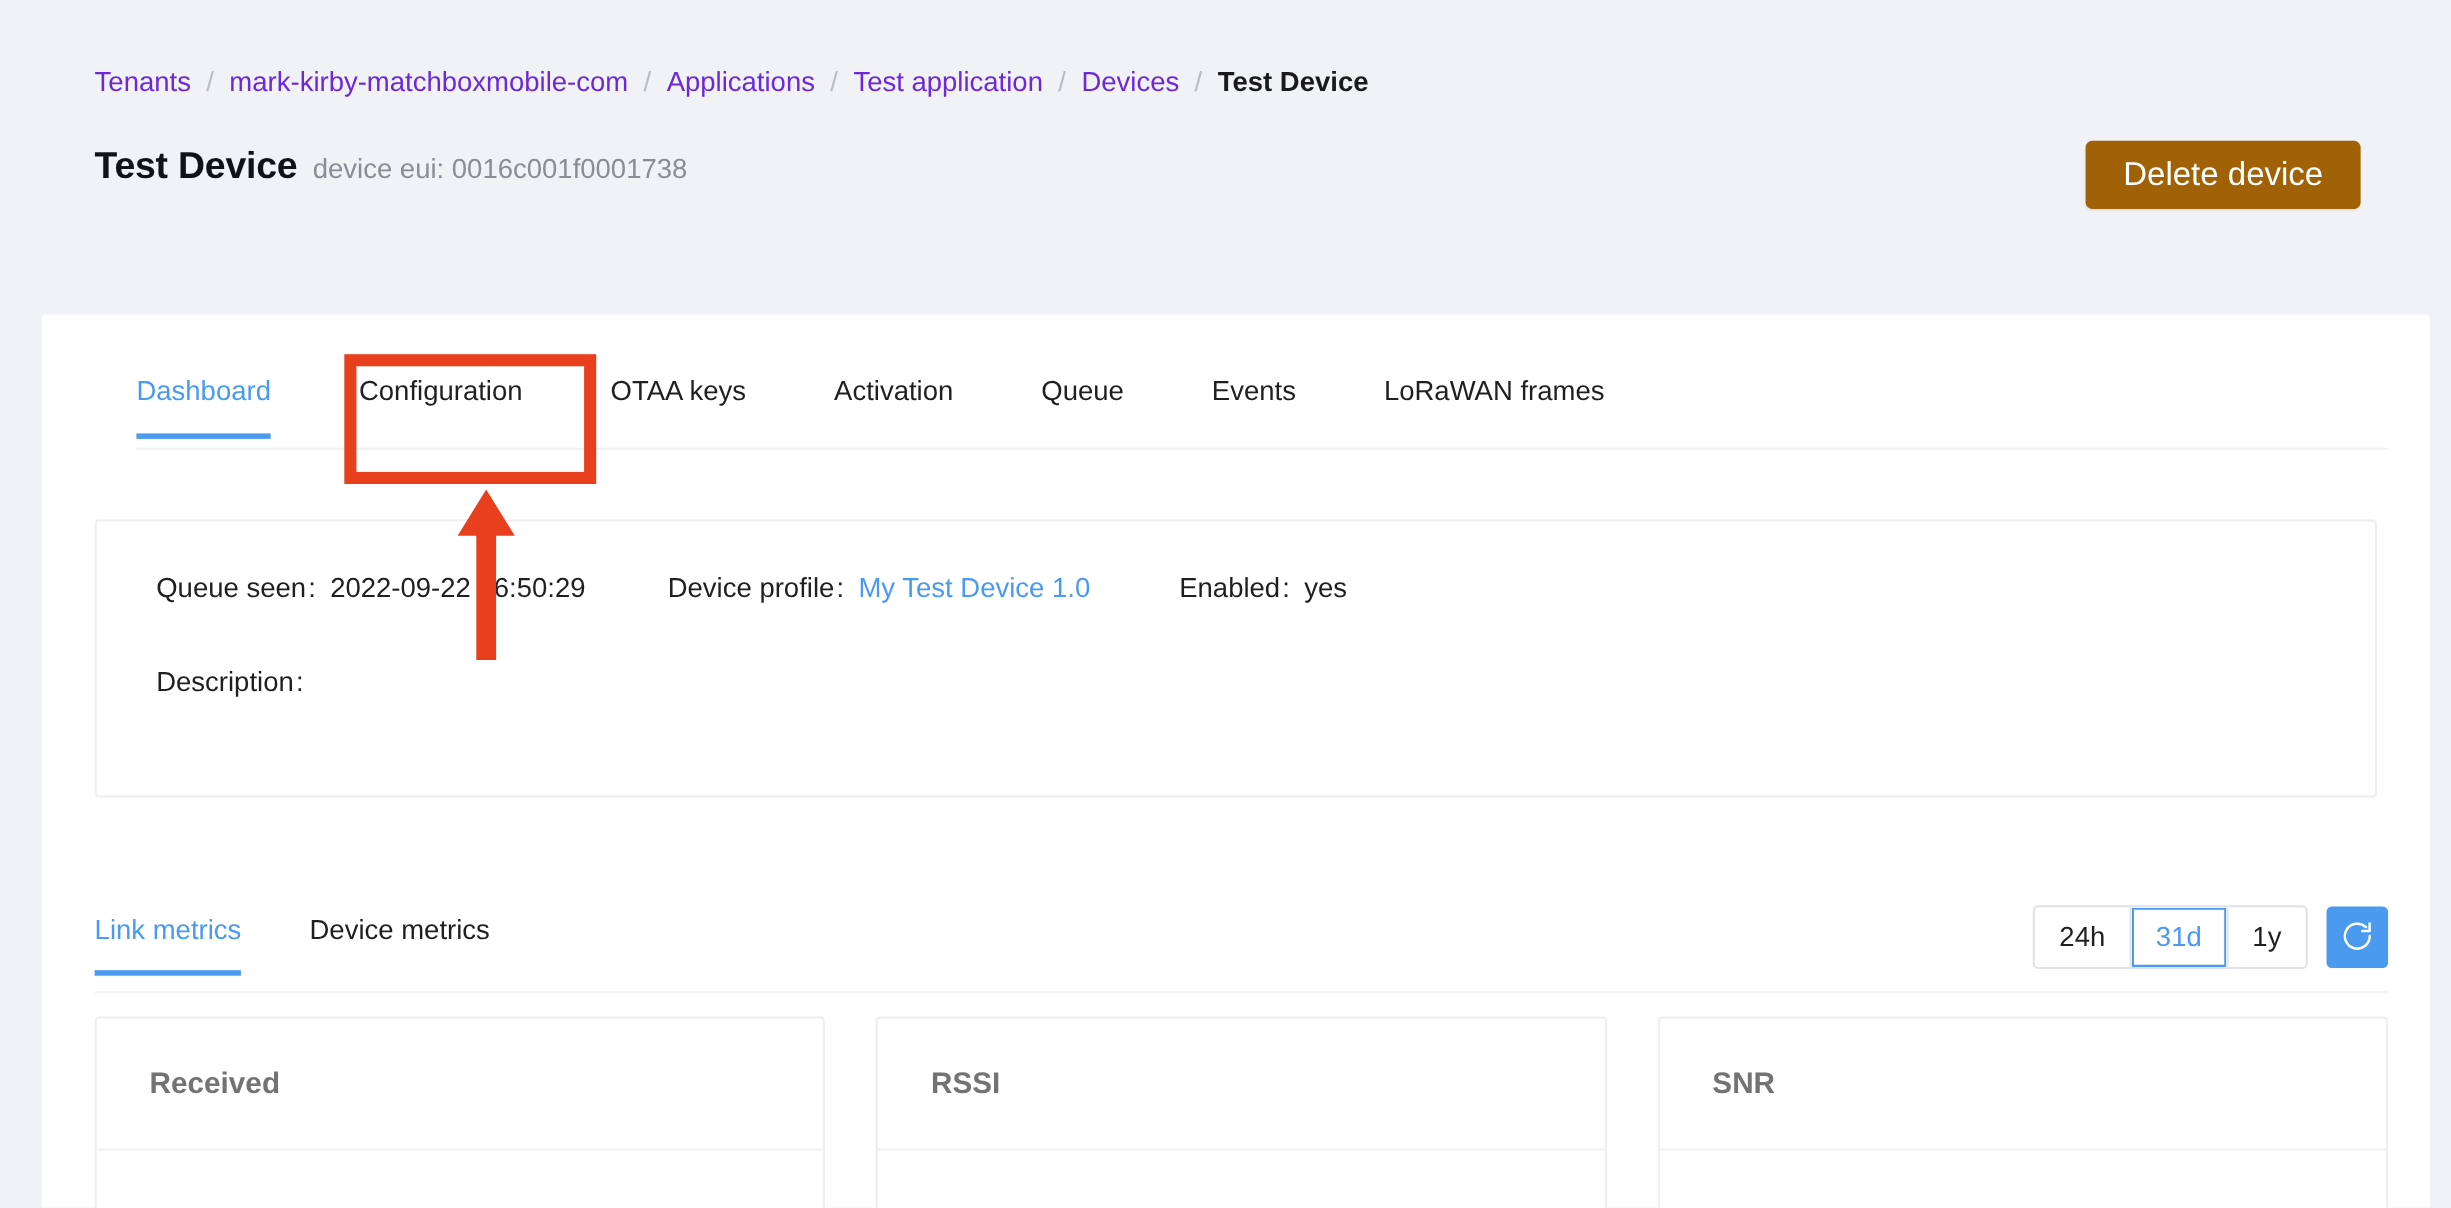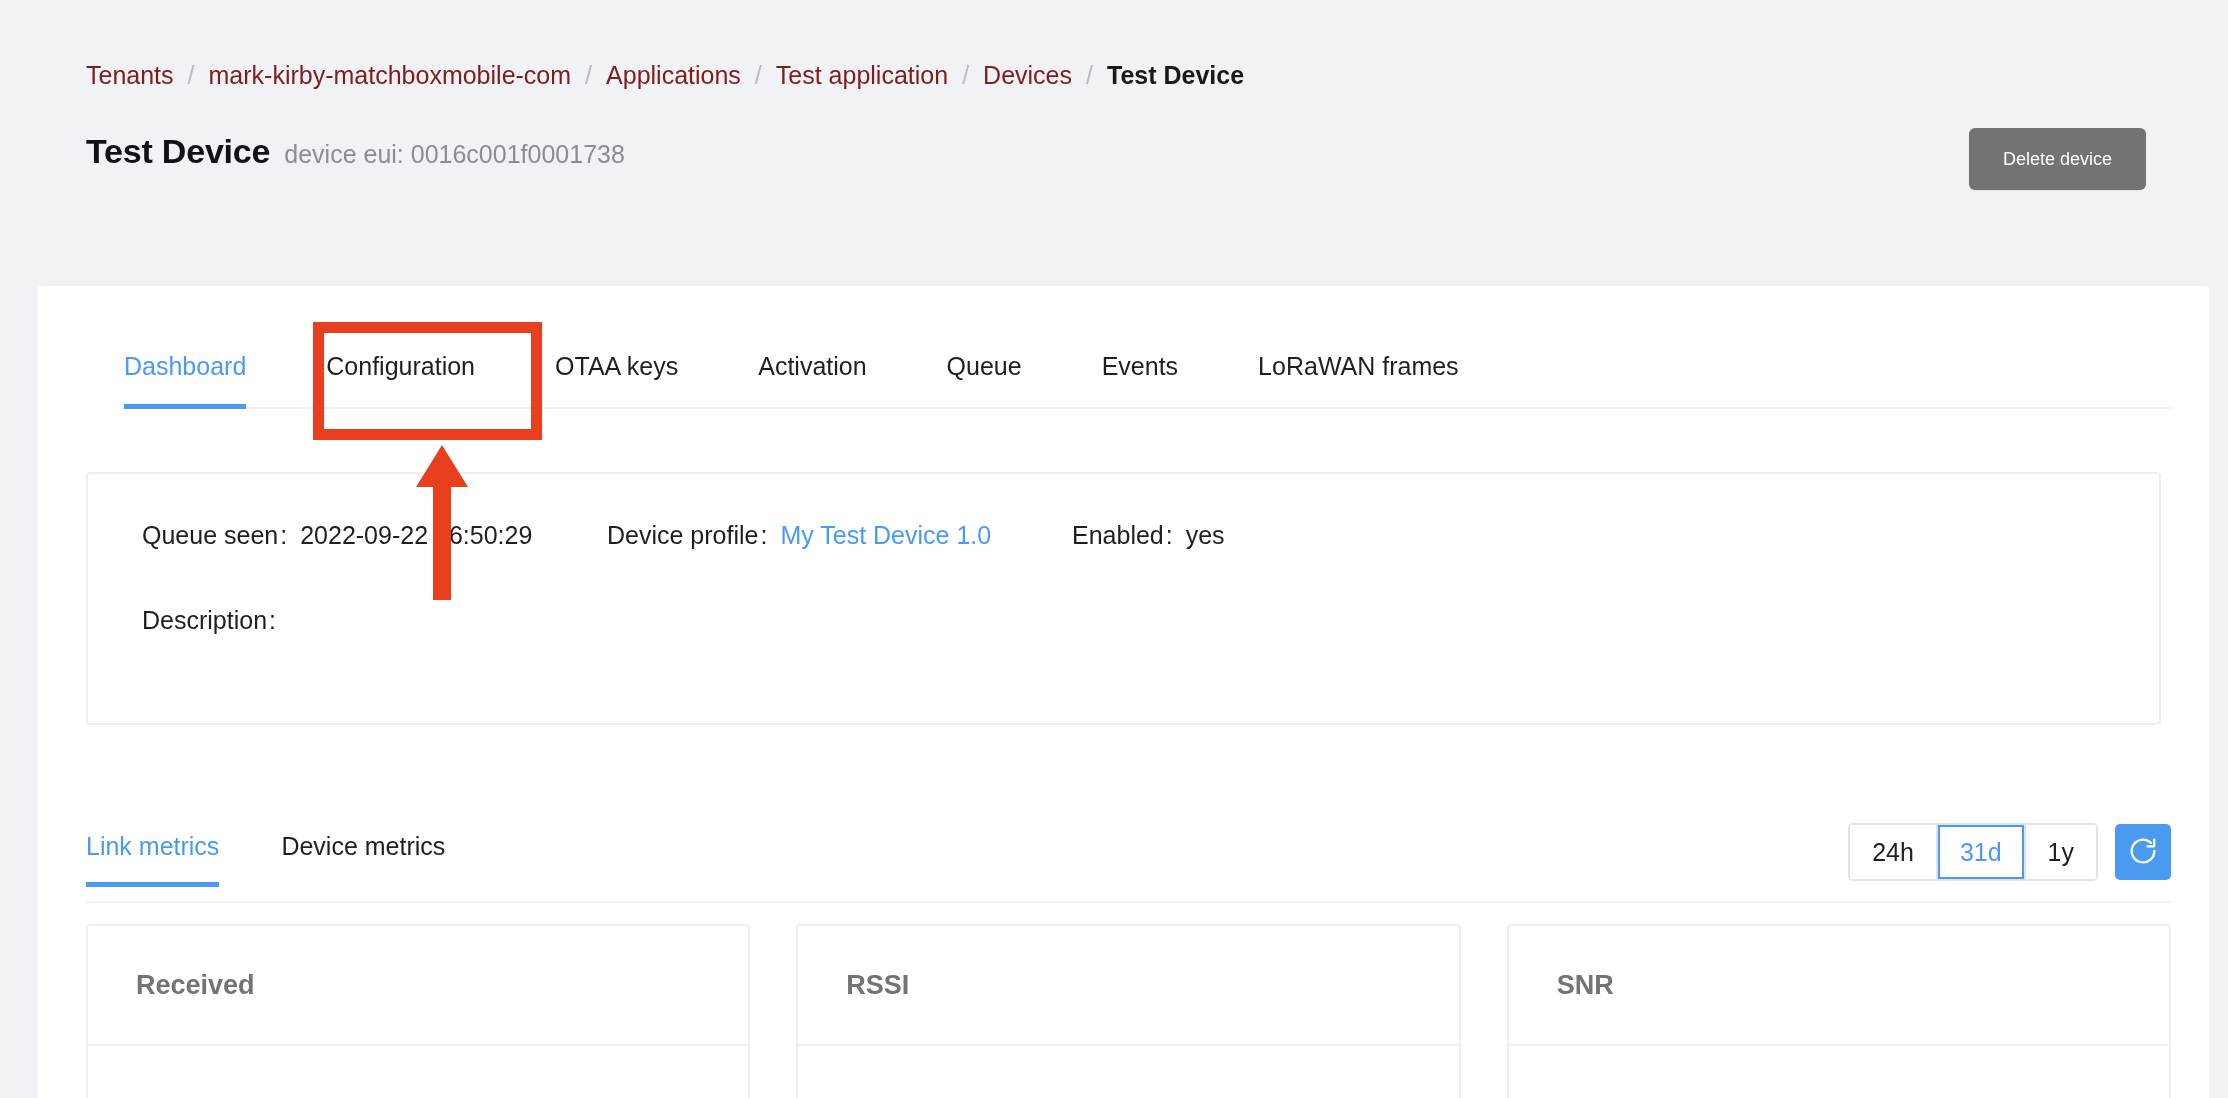--- a/index.html
+++ b/index.html
@@ -25,21 +25,21 @@
     position: absolute;
     left: 86px;
     top: 60px;
     display: flex;
     align-items: center;
     font-size: 25px;
     line-height: 30px;
     white-space: nowrap;
   }
   .crumb {
-    color: #7f1d1d;
+    color: #6d28d9;
     text-decoration: none;
   }
   .crumb.current {
     color: #1A1A1A;
     font-weight: 700;
   }
   .crumb-sep {
     color: #B8BCC4;
     margin: 0 14px;
   }
@@ -61,25 +61,25 @@
   .page-sub {
     font-size: 25px;
     color: #8C8C96;
     margin-left: 14px;
   }
 
   .delete-btn {
     position: absolute;
     right: 82px;
     top: 128px;
-    background: #737373;
+    background: #a16207;
     color: #FFFFFF;
     border: none;
     border-radius: 6px;
-    font-size: 18px;
+    font-size: 30px;
     font-family: "Liberation Sans", sans-serif;
     padding: 16px 34px;
     cursor: pointer;
     line-height: 30px;
     box-shadow: 0 1px 2px rgba(0,0,0,0.06);
   }
 
   
   .panel {
     position: absolute;
@@ -92,21 +92,21 @@
   }
 
   
   .tabbar {
     position: absolute;
     left: 86px;
     top: 45px;
     right: 0;
     height: 78px;
     display: flex;
-    align-items: flex-end;
+    align-items: center;
   }
   .tabbar::after {
     content: "";
     position: absolute;
     left: 0;
     right: 38px;
     bottom: 0;
     height: 2px;
     background: #F0F0F0;
   }

